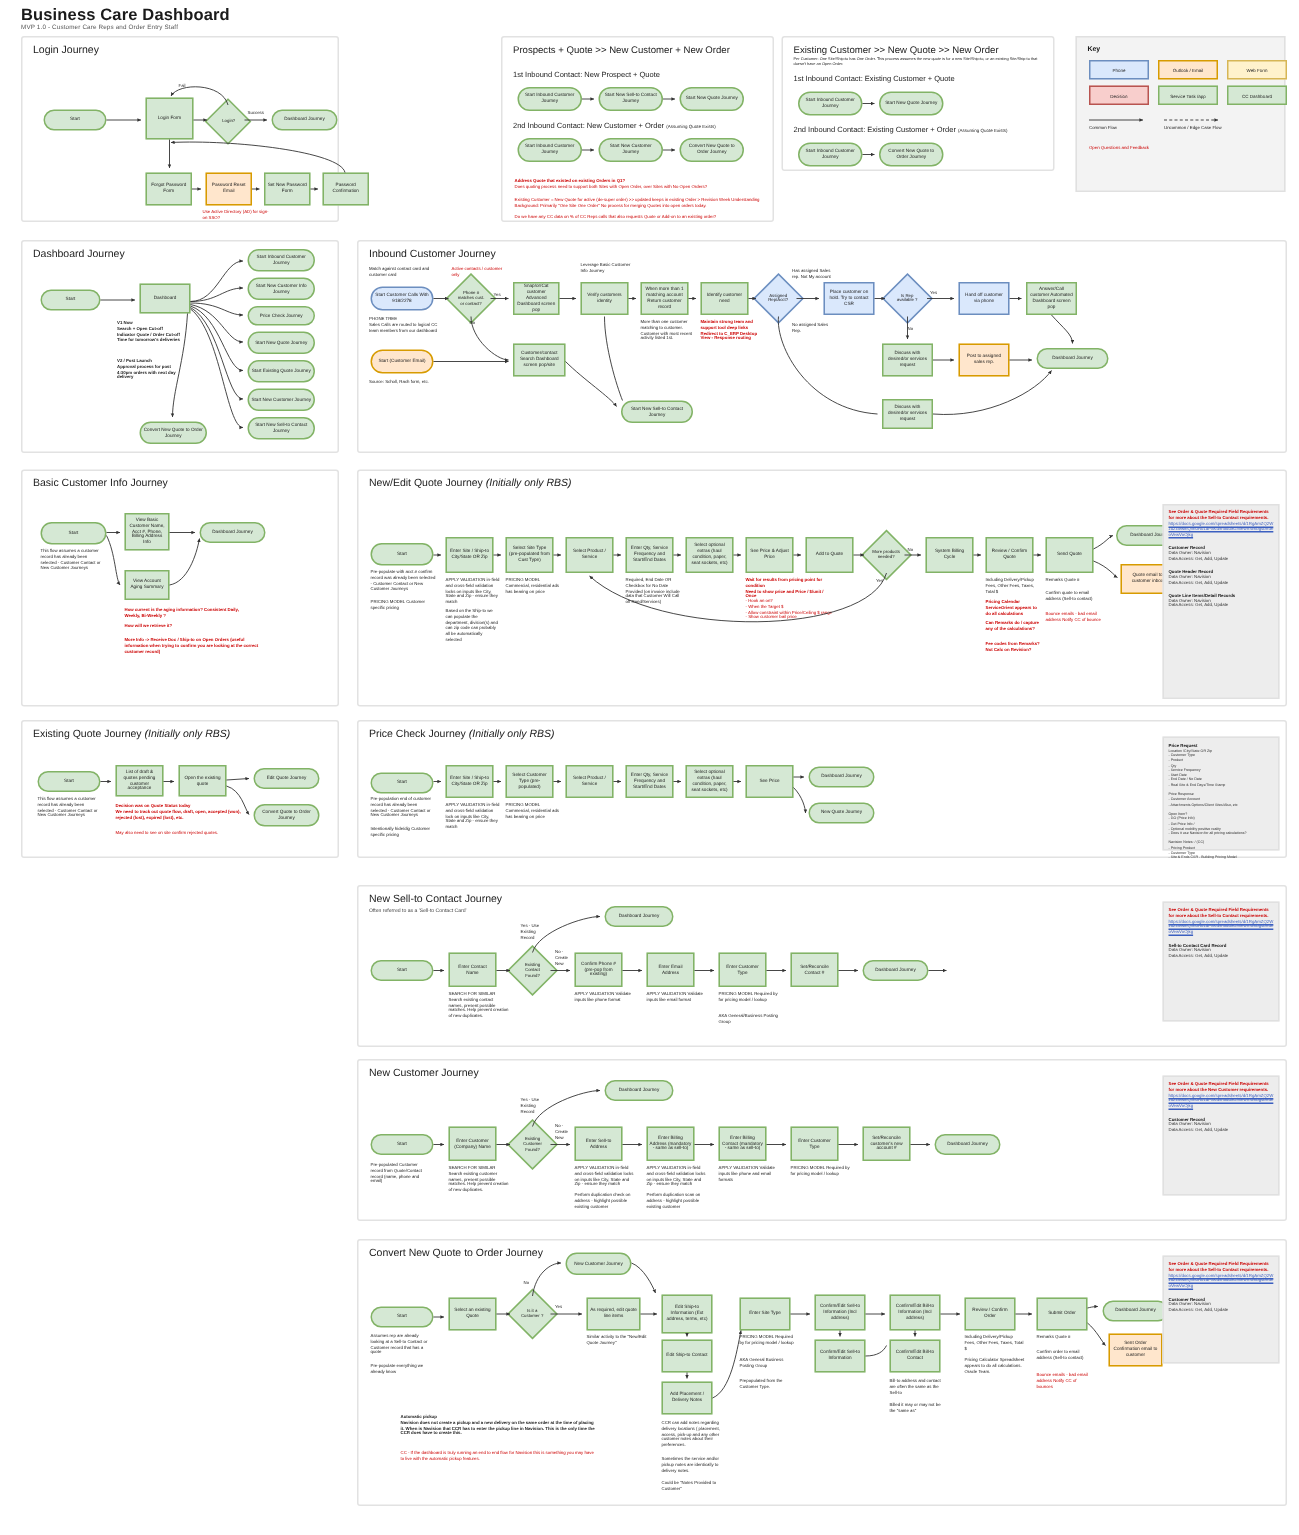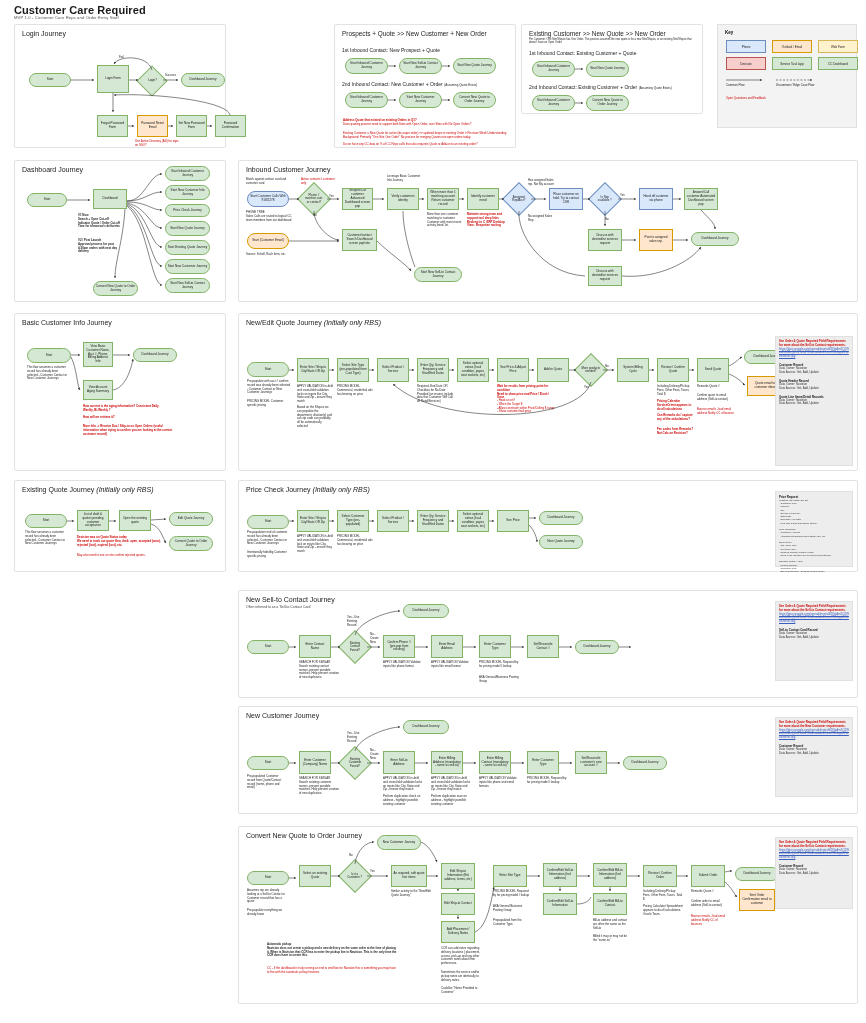--- a/index.html
+++ b/index.html
@@ -97,21 +97,21 @@
   .sp-rec-l { font-size: 2.9px; color: #333; line-height: 1.35; white-space: pre-line; }
   
   .sec-head { position:absolute; font-size:5px; color:#222; white-space:nowrap; }
   .sec-head .sm { font-size:3px; }
 </style>
 </head>
 <body>
 
 <div id="page">
 
-  <div class="app-title">Customer Care Required</div>
+  <div class="app-title">Business Care Dashboard</div>
   <div class="app-subtitle">MVP 1.0 - Customer Care Reps and Order Entry Staff</div>
 
   <div class="panel" style="left:14px; top:24px; width:212px; height:124px;">
     <div class="panel-title">Login Journey</div>
 
     <div class="node n-green rounded" style="left:14px; top:48px; width:42px; height:14px;">Start</div>
     <div class="node n-green" style="left:82px; top:40px; width:32px; height:28px;">Login Form</div>
     <div class="node n-green diamond" style="left:126px; top:45px; width:22px; height:22px;">
         <span>Login?</span>
       </div>

